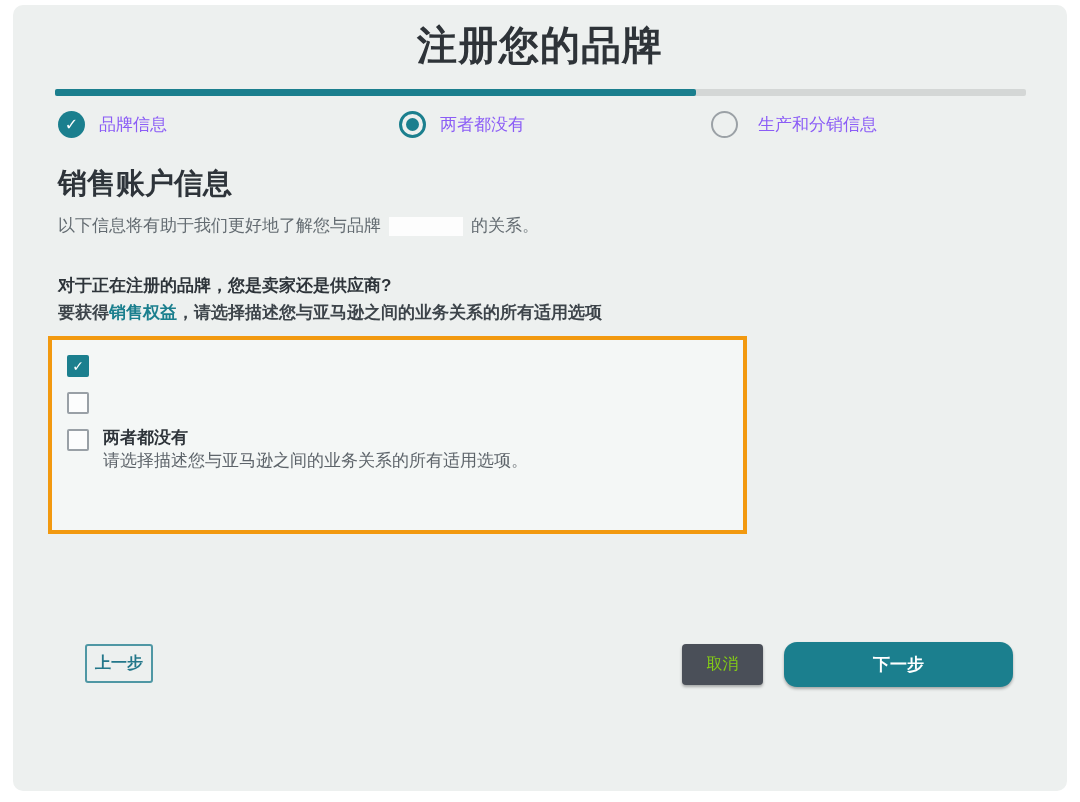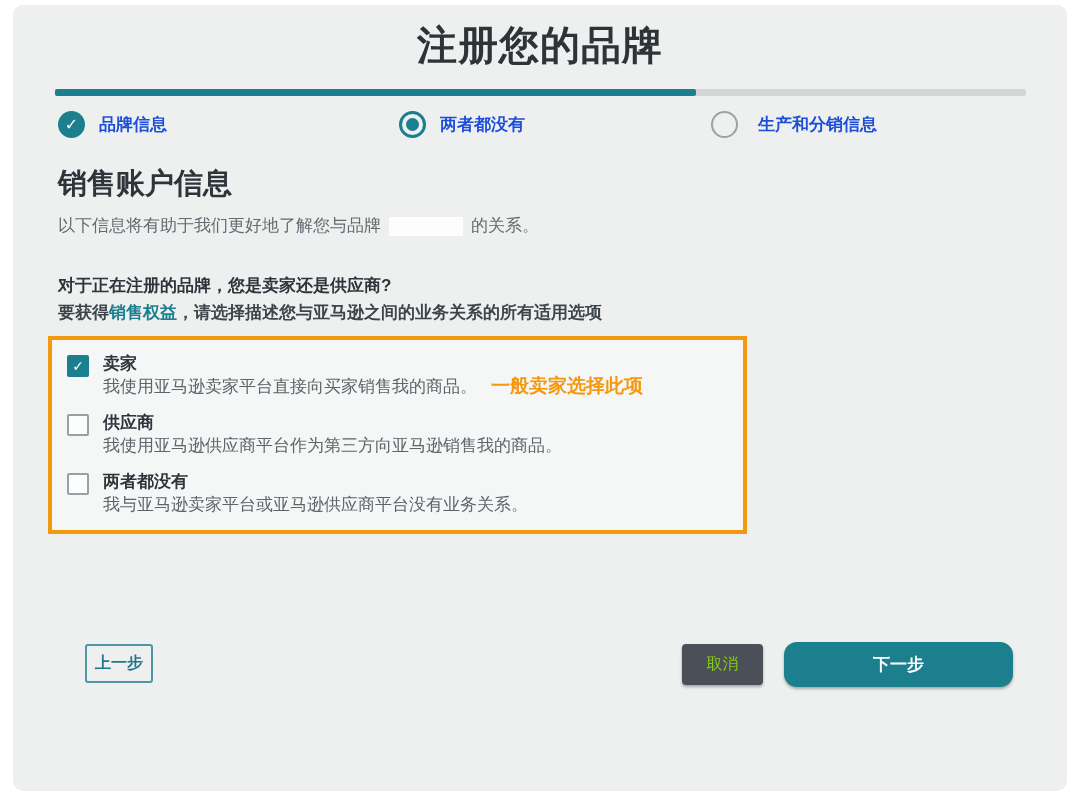--- a/index.html
+++ b/index.html
@@ -47,21 +47,21 @@
   }
   .step-icon .check { display: none; color: #fff; font-size: 16px; font-weight: 700; line-height: 1; }
   .step-icon.state-completed { background: var(--accent_teal, #1b7f8e); }
   .step-icon.state-completed .check { display: block; }
   .step-icon.state-current { border: 3px solid var(--accent_teal, #1b7f8e); }
   .step-icon.state-current::after {
     content: ""; width: 13px; height: 13px; border-radius: 50%;
     background: var(--accent_teal, #1b7f8e);
   }
   .step-icon.state-upcoming { border: 2px solid #9ba1a6; }
-  .step-label { font-size: 17px; font-weight: 700; color: #1d4ed8; }
+  .step-label { font-size: 17px; font-weight: 400; color: #8b5cf6; }
 
   
   .section-heading { left: 58px; top: 164px; font-size: 29px; font-weight: 700; color: #2e343a; }
   .section-subtitle { left: 58px; top: 214px; font-size: 17px; color: #636b71; }
   .brand-redaction {
     display: inline-block; width: 74px; height: 19px;
     background: #fdfdfd; vertical-align: middle; margin: 0 8px;
   }
 
   
@@ -152,39 +152,31 @@
 <p class="abs question-title">对于正在注册的品牌，您是卖家还是供应商?</p>
 
 <p class="abs question-hint"><span>要获得</span><span class="hint-link">销售权益</span><span>，请选择描述您与亚马逊之间的业务关系的所有适用选项</span></p>
 
 <div class="abs options-box">
 
   <div class="option-row">
     <span class="checkbox checked-true">
         <span class="check">✓</span>
       </span>
-    <div class="option-text">
-      <div class="option-label">卖家</div>
-      <div class="option-desc"><span>我使用亚马逊卖家平台直接向买家销售我的商品。</span><span class="option-annotation">一般卖家选择此项</span></div>
-    </div>
   </div>
 
   <div class="option-row">
     <span class="checkbox checked-false"></span>
-    <div class="option-text">
-      <div class="option-label">供应商</div>
-      <div class="option-desc"><span>我使用亚马逊供应商平台作为第三方向亚马逊销售我的商品。</span><span class="option-annotation"></span></div>
-    </div>
   </div>
 
   <div class="option-row">
     <span class="checkbox checked-false"></span>
     <div class="option-text">
       <div class="option-label">两者都没有</div>
-      <div class="option-desc"><span>我与亚马逊卖家平台或亚马逊供应商平台没有业务关系。</span><span class="option-annotation"></span></div>
+      <div class="option-desc"><span>请选择描述您与亚马逊之间的业务关系的所有适用选项。</span><span class="option-annotation"></span></div>
     </div>
   </div>
 
 </div>
 
 <div class="abs btn btn-previous">上一步</div>
 <div class="abs btn btn-cancel">取消</div>
 <div class="abs btn btn-next">下一步</div>
 
 </body></html>

